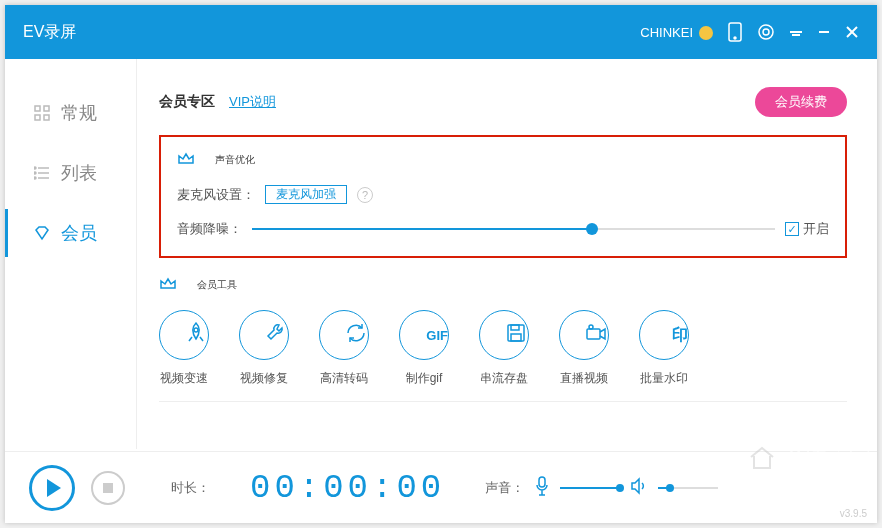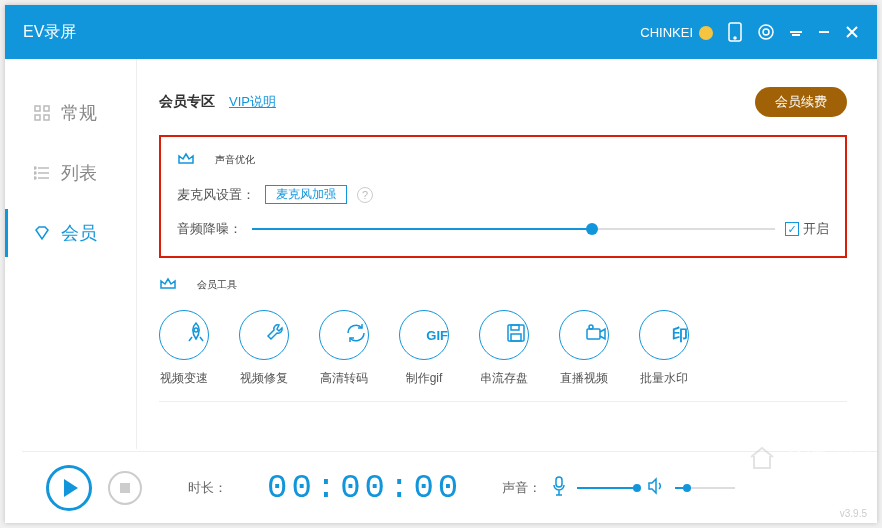--- a/index.html
+++ b/index.html
@@ -15,39 +15,39 @@
 .sidebar { width: 132px; border-right: 1px solid #eee; padding-top: 30px; }
 .side-item { height: 48px; display: flex; align-items: center; gap: 10px; padding-left: 28px; color: #888; font-size: 18px; cursor: pointer; margin-bottom: 12px; position: relative; }
 .side-item.active { color: #1296db; }
 .side-item.active::before { content: ""; position: absolute; left: 0; top: 0; bottom: 0; width: 3px; background: #1296db; }
 .side-icon { width: 18px; height: 18px; display: flex; align-items: center; justify-content: center; }
 .main { flex: 1; padding: 28px 30px 10px 22px; overflow: hidden; }
 .main-head { display: flex; align-items: center; justify-content: space-between; margin-bottom: 18px; }
 .head-left { display: flex; align-items: center; gap: 14px; font-size: 14px; }
 .head-title { font-weight: bold; color: #333; }
 .head-link { color: #1296db; text-decoration: underline; font-size: 13px; cursor: pointer; }
-.renew-btn { background: #a16207; color: #fff; border: none; border-radius: 16px; padding: 6px 20px; font-size: 13px; cursor: pointer; }
+.renew-btn { background: #ec4899; color: #fff; border: none; border-radius: 16px; padding: 6px 20px; font-size: 13px; cursor: pointer; }
 .redbox { border: 2px solid #d81e06; padding: 14px 16px 18px 16px; margin-bottom: 18px; }
 .sec-title { display: flex; align-items: center; gap: 20px; color: #404040; font-size: 10px; margin-bottom: 16px; }
 .crown-icon { width: 18px; height: 18px; }
 .row { display: flex; align-items: center; gap: 10px; font-size: 13px; color: #555; margin-bottom: 16px; }
 .row:last-child { margin-bottom: 0; }
 .mic-btn { border: 1px solid #1296db; color: #1296db; background: #fff; padding: 0 10px; font-size: 12px; cursor: pointer; }
 .help-icon { width: 16px; height: 16px; border: 1px solid #ccc; border-radius: 50%; color: #bbb; font-size: 11px; display: flex; align-items: center; justify-content: center; cursor: pointer; }
 .slider-wrap { flex: 1; display: flex; align-items: center; gap: 10px; }
 .slider { flex: 1; height: 2px; background: #ddd; position: relative; cursor: pointer; }
 .slider-fill { position: absolute; left: 0; top: 0; bottom: 0; background: #1296db; width: 65%; }
 .slider-thumb { position: absolute; left: 65%; top: 50%; transform: translate(-50%, -50%); width: 12px; height: 12px; border-radius: 50%; background: #1296db; }
 .check { display: flex; align-items: center; gap: 4px; cursor: pointer; }
 .checkbox { width: 14px; height: 14px; border: 1px solid #1296db; display: flex; align-items: center; justify-content: center; color: #1296db; font-size: 11px; }
 .tools { display: flex; gap: 30px; margin-top: 8px; flex-wrap: wrap; }
 .tool { display: flex; flex-direction: column; align-items: center; gap: 10px; cursor: pointer; }
 .tool-circle { width: 50px; height: 50px; border: 1.5px solid #1296db; border-radius: 50%; display: flex; align-items: center; justify-content: flex-end; color: #1296db; }
 .tool-label { font-size: 12px; color: #555; }
-.bottombar { height: 72px; border-top: 1px solid #eee; display: flex; align-items: center; padding: 0 24px; gap: 16px; position: absolute; bottom: 0; left: 17px; right: 0; background: #fff; }
+.bottombar { height: 72px; border-top: 1px solid #eee; display: flex; align-items: center; padding: 0 24px; gap: 16px; position: absolute; bottom: 0; left: 0; right: 0; background: #fff; }
 .play-btn { width: 46px; height: 46px; border: 3px solid #1296db; border-radius: 50%; display: flex; align-items: center; justify-content: center; cursor: pointer; }
 .play-triangle { width: 0; height: 0; border-left: 14px solid #1296db; border-top: 9px solid transparent; border-bottom: 9px solid transparent; margin-left: 3px; }
 .stop-btn { width: 34px; height: 34px; border: 2px solid #ccc; border-radius: 50%; display: flex; align-items: center; justify-content: center; cursor: pointer; }
 .stop-square { width: 10px; height: 10px; background: #ccc; }
 .duration-label { font-size: 13px; color: #666; margin-left: 30px; }
 .timer { font-family: "Courier New", monospace; font-size: 34px; color: #1296db; letter-spacing: 4px; margin-left: 24px; }
 .sound-wrap { display: flex; align-items: center; gap: 10px; margin-left: 24px; }
 .sound-label { font-size: 13px; color: #666; }
 .mic-icon, .spk-icon { color: #1296db; cursor: pointer; }
 .small-slider { width: 60px; height: 2px; background: #ddd; position: relative; }

